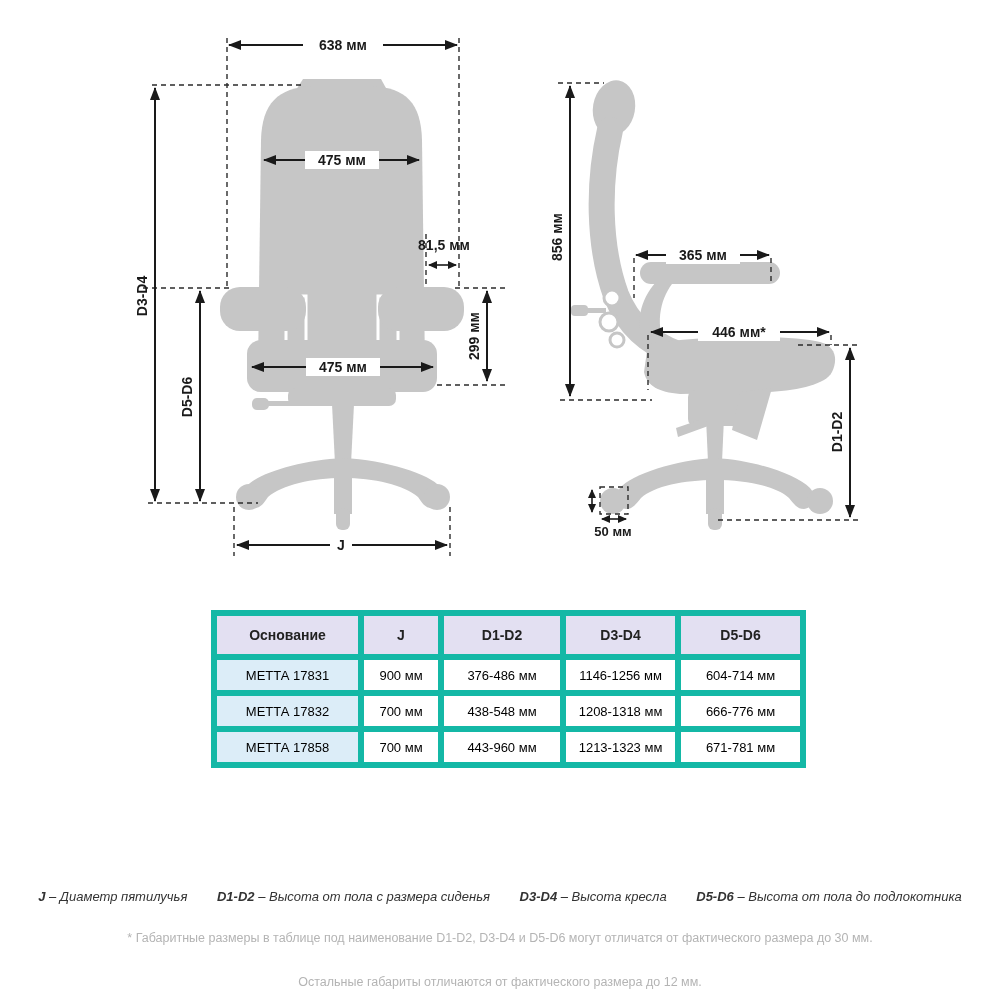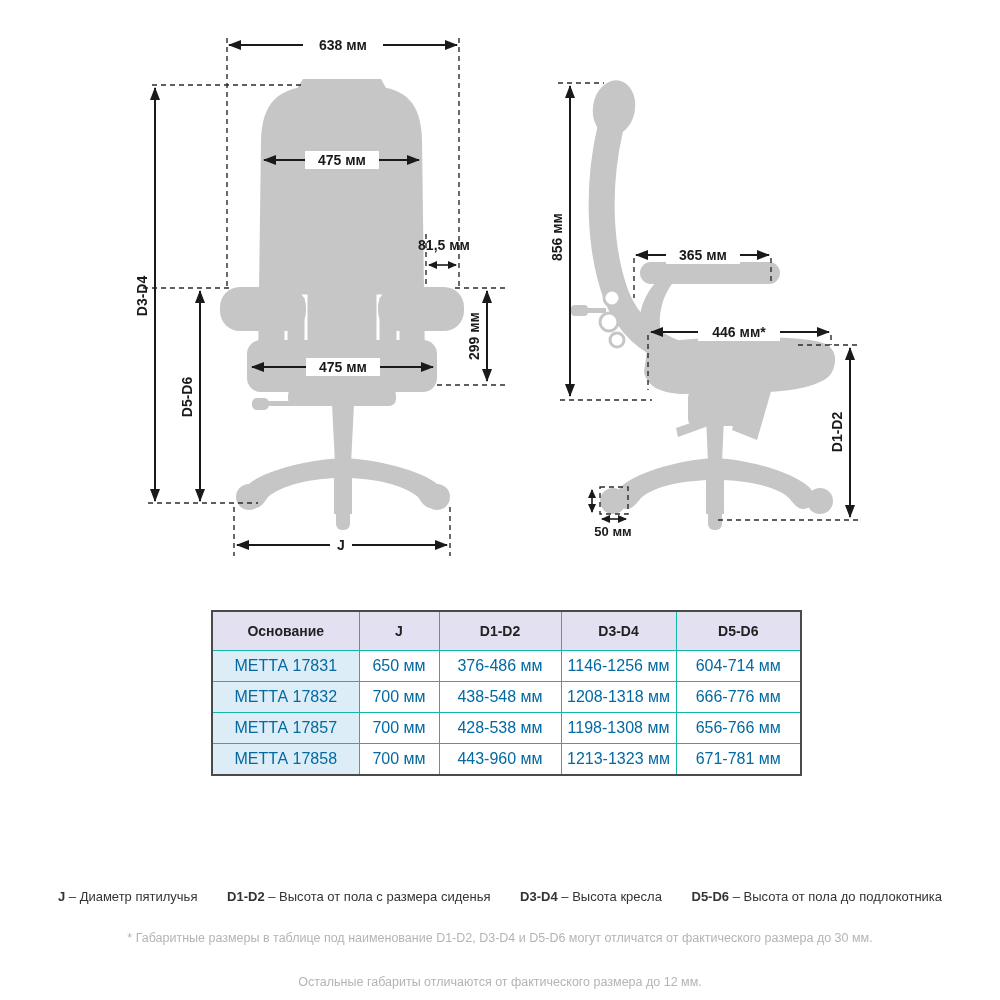--- a/index.html
+++ b/index.html
@@ -15,32 +15,32 @@
   .dim-lbl{font-size:14px;font-weight:bold;fill:#1a1a1a;}
   .dim-lbl-sm{font-size:13px;font-weight:bold;fill:#1a1a1a;}
   .lblbg{fill:#ffffff;}
 
   table.spec{
     position:absolute;left:211px;top:610px;width:589px;
     border-collapse:collapse;table-layout:fixed;
     border:2px solid #4a4a4a;
   }
   table.spec th,table.spec td{
-    border:1px solid #14b8a6;text-align:center;vertical-align:middle;
+    border:6px solid #14b8a6;text-align:center;vertical-align:middle;
     padding:0;
   }
   table.spec th{height:38px;font-size:14px;font-weight:bold;color:#222;background:#e3e0f2;}
-  table.spec td{height:30px;font-size:16px;color:#0369a1;background:#ffffff;}
+  table.spec td{height:30px;font-size:13px;color:#000000;background:#ffffff;}
   table.spec td.name{background:#dcedf8;}
 
   .legend{
     position:absolute;left:0;top:889px;width:1000px;text-align:center;
     font-size:13px;color:#333;
   }
-  .legend .item{margin:0 13px;white-space:nowrap;}
+  .legend .item{margin:0 13px;white-space:nowrap;font-style:italic;}
   .legend .key{font-weight:bold;}
   .footnote{
     position:absolute;left:0;width:1000px;text-align:center;
     font-size:12.5px;color:#b4b4b4;
   }
   .fn1{top:931px;}
   .fn2{top:975px;}
 </style>
 </head>
 <body>
@@ -203,38 +203,31 @@
       <th>Основание</th>
       <th>J</th>
       <th>D1-D2</th>
       <th>D3-D4</th>
       <th>D5-D6</th>
     </tr>
   </thead>
   <tbody>
     <tr>
       <td class="name">МЕТТА 17831</td>
-      <td>650 мм</td>
+      <td>900 мм</td>
       <td>376-486 мм</td>
       <td>1146-1256 мм</td>
       <td>604-714 мм</td>
     </tr>
     <tr>
       <td class="name">МЕТТА 17832</td>
       <td>700 мм</td>
       <td>438-548 мм</td>
       <td>1208-1318 мм</td>
       <td>666-776 мм</td>
-    </tr>
-    <tr>
-      <td class="name">МЕТТА 17857</td>
-      <td>700 мм</td>
-      <td>428-538 мм</td>
-      <td>1198-1308 мм</td>
-      <td>656-766 мм</td>
     </tr>
     <tr>
       <td class="name">МЕТТА 17858</td>
       <td>700 мм</td>
       <td>443-960 мм</td>
       <td>1213-1323 мм</td>
       <td>671-781 мм</td>
     </tr>
   </tbody>
 </table>

